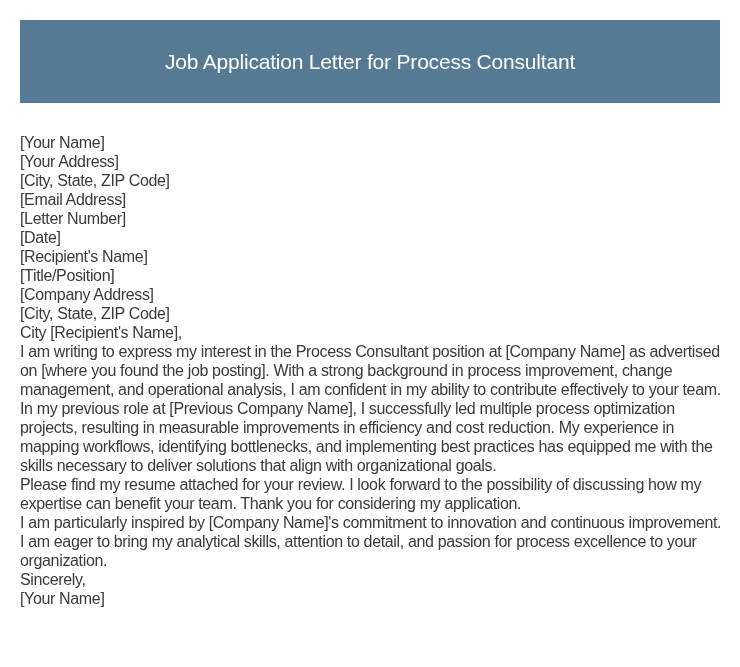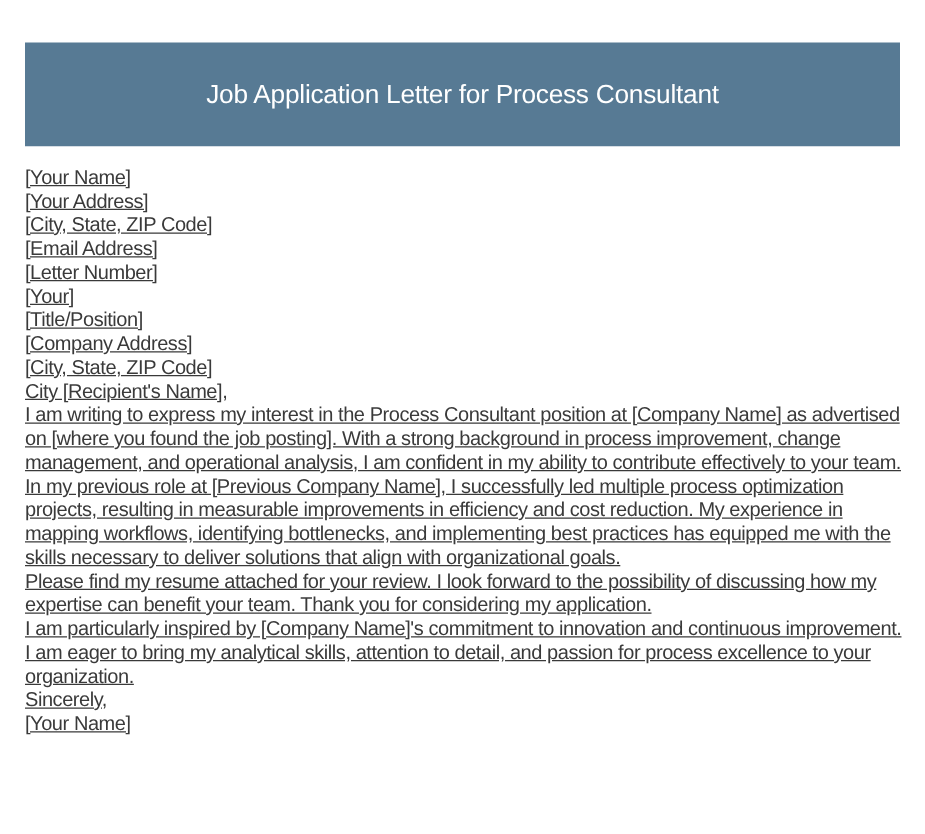--- a/index.html
+++ b/index.html
@@ -3,43 +3,43 @@
   <meta charset="utf-8">
   <style>
     html, body { margin: 0; padding: 0; background: #ffffff; }
     body { width: 740px; height: 667px; overflow: hidden; position: relative; }
     .header {
       position: absolute; left: 20px; top: 20px; width: 700px; height: 83px;
       background: #577a94; color: #ffffff;
       display: flex; align-items: center; justify-content: center;
       font-family: "Liberation Sans", sans-serif; font-size: 21px;
       letter-spacing: -0.2px;
-      margin-top: 14px;
     }
     .letter {
       position: absolute; left: 20px; top: 133px; width: 704px;
       font-family: "Liberation Sans", sans-serif; font-size: 16px;
       line-height: 19px; color: #3a3a3a; letter-spacing: -0.35px;
     }
-    .letter div { white-space: normal; text-decoration: underline; }
+    .letter div { white-space: normal; }
   </style>
 </head>
 <body>
 
 <div class="header">
   <span>Job Application Letter for Process Consultant</span>
 </div>
 
 <div class="letter">
   <div>[Your Name]</div>
   <div>[Your Address]</div>
   <div>[City, State, ZIP Code]</div>
   <div>[Email Address]</div>
   <div>[Letter Number]</div>
-  <div>[Your]</div>
+  <div>[Date]</div>
+  <div>[Recipient's Name]</div>
   <div>[Title/Position]</div>
   <div>[Company Address]</div>
   <div>[City, State, ZIP Code]</div>
   <div>City [Recipient's Name],</div>
   <div>I am writing to express my interest in the Process Consultant position at [Company Name] as advertised on [where you found the job posting]. With a strong background in process improvement, change management, and operational analysis, I am confident in my ability to contribute effectively to your team.</div>
   <div>In my previous role at [Previous Company Name], I successfully led multiple process optimization projects, resulting in measurable improvements in efficiency and cost reduction. My experience in mapping workflows, identifying bottlenecks, and implementing best practices has equipped me with the skills necessary to deliver solutions that align with organizational goals.</div>
   <div>Please find my resume attached for your review. I look forward to the possibility of discussing how my expertise can benefit your team. Thank you for considering my application.</div>
   <div>I am particularly inspired by [Company Name]'s commitment to innovation and continuous improvement. I am eager to bring my analytical skills, attention to detail, and passion for process excellence to your organization.</div>
   <div>Sincerely,</div>
   <div>[Your Name]</div>

